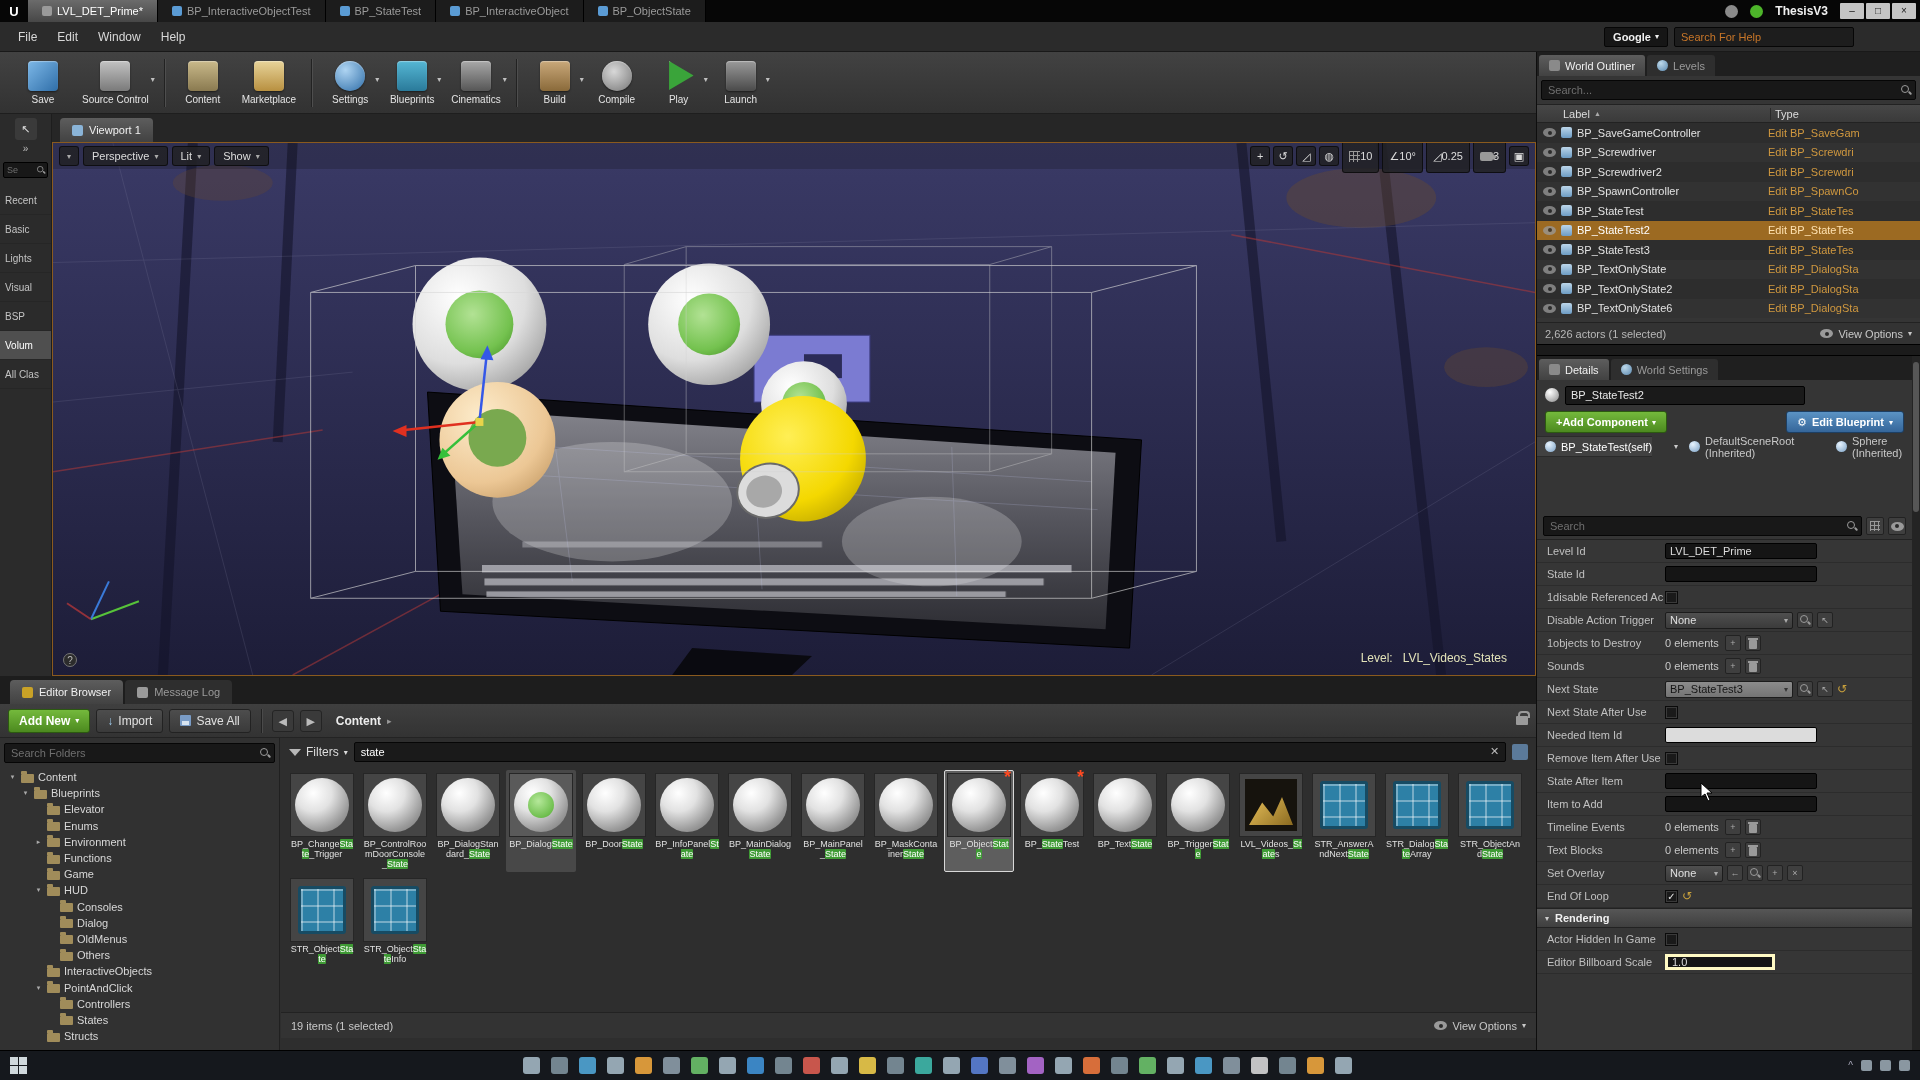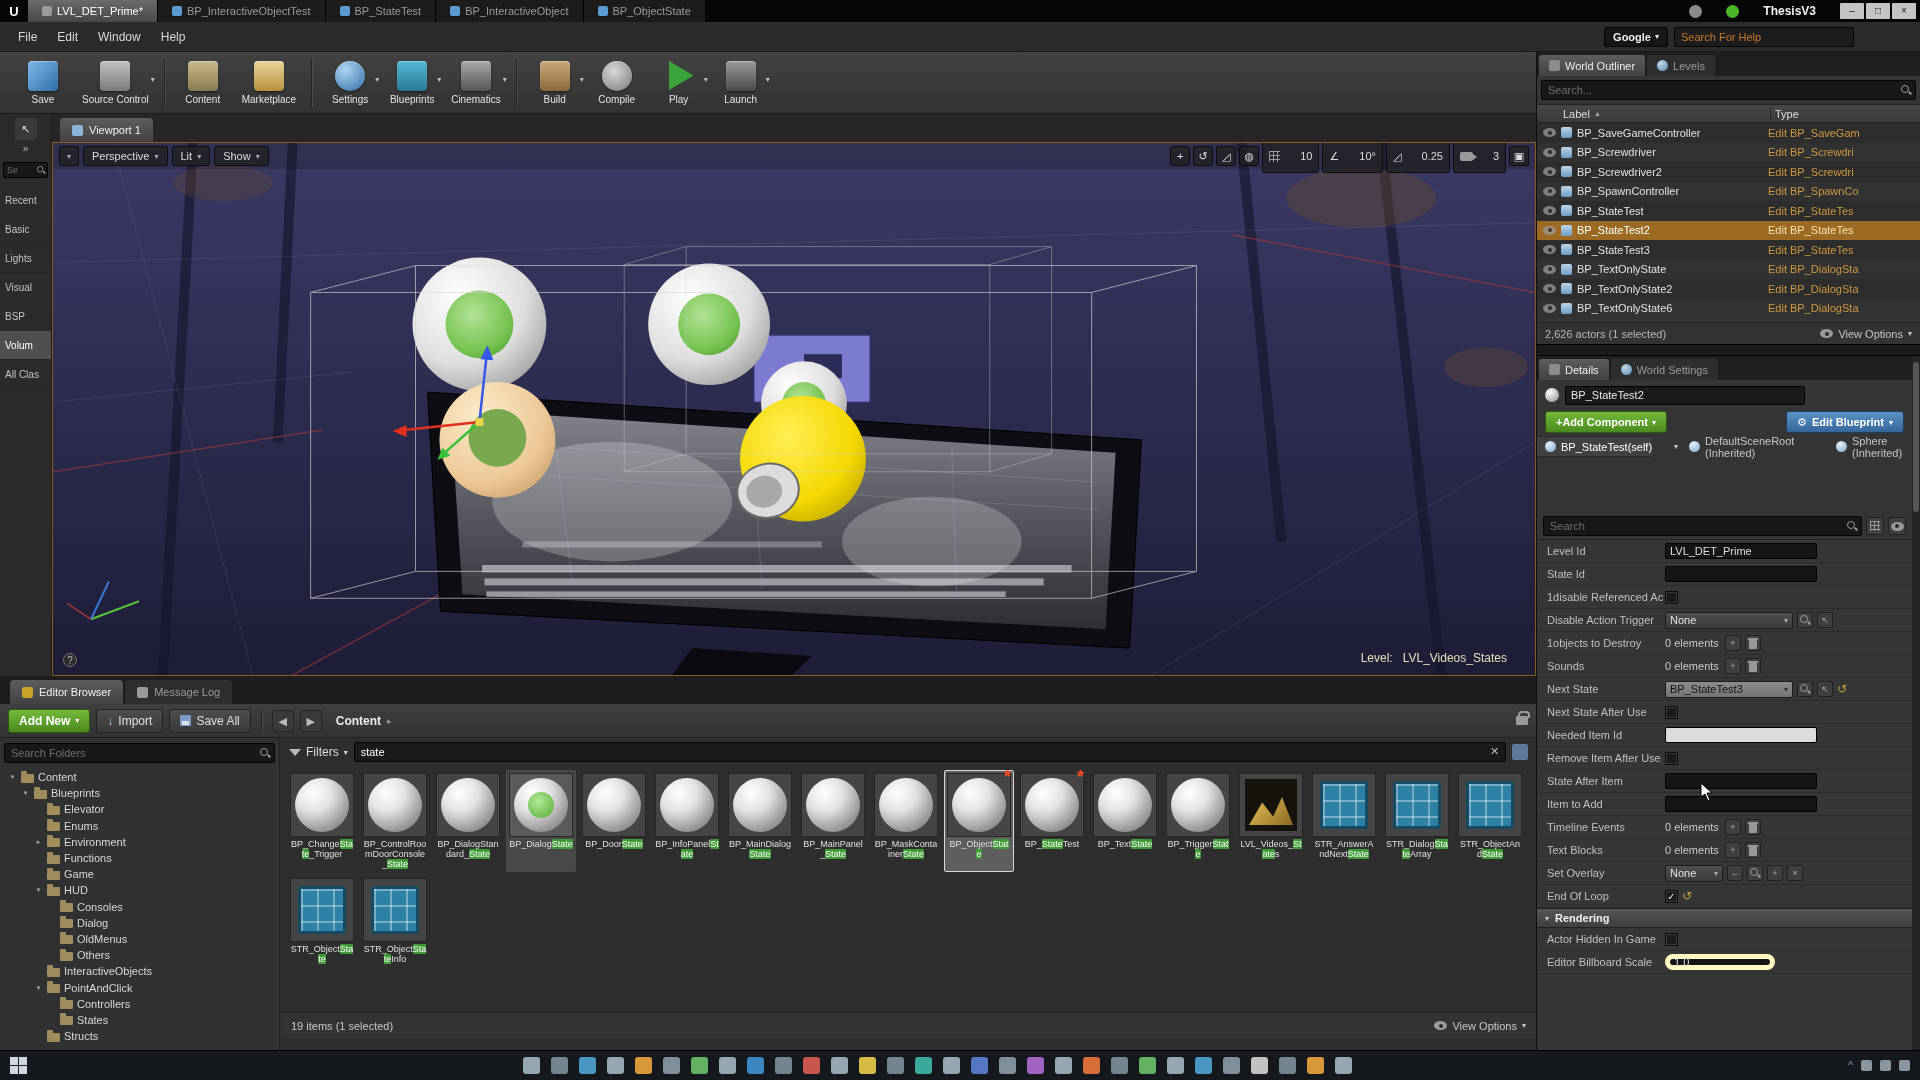--- a/index.html
+++ b/index.html
@@ -8,21 +8,21 @@
 input::placeholder{color:#6f6f6f}
 
 
 .titlebar{position:absolute;left:0;top:0;width:1920px;height:22px;background:#060606;display:flex;align-items:stretch}
 .ue-logo{width:28px;display:flex;align-items:center;justify-content:center;color:#fff;font-weight:bold;font-size:13px}
 .wtabs{display:flex;align-items:stretch}
 .wtab{display:flex;align-items:center;gap:5px;padding:0 14px;background:#1c1c1c;border-right:1px solid #000;color:#9a9a9a;font-size:11px;max-width:230px;white-space:nowrap}
 .wtab.active{background:linear-gradient(#6b6b6b,#474747);color:#fff}
 .wtab-ic{width:10px;height:10px;border-radius:2px;background:#5a9bd4;flex:none}
 .wtab-ic.lvl{background:#9a9a9a}
-.title-right{margin-left:auto;display:flex;align-items:center;gap:24px;padding-right:4px}
+.title-right{margin-left:auto;display:flex;align-items:center;gap:12px;padding-right:4px}
 .avatar{width:13px;height:13px;border-radius:50%;background:#8a8a8a}
 .avatar.green{background:#4db52a}
 .proj-name{color:#f0f0f0;font-weight:bold;font-size:12px}
 .winbtns{display:flex;gap:2px}
 .winbtn{width:24px;height:16px;background:#c4c4c4;color:#1a1a1a;font-size:10px;line-height:15px;text-align:center;border-radius:1px}
 
 
 .menubar{position:absolute;left:0;top:22px;width:1920px;height:30px;background:#2b2b2b;display:flex;align-items:center;padding:0 8px;gap:2px;border-bottom:1px solid #191919}
 .menu-item{padding:4px 10px;color:#d8d8d8;font-size:12px;border-radius:2px}
 .menubar-right{margin-left:auto;display:flex;align-items:center;gap:6px;padding-right:58px}
@@ -63,21 +63,21 @@
 .vp-tabstrip{position:absolute;left:52px;top:114px;width:1484px;height:28px;background:#262626;display:flex;align-items:flex-end;padding-left:8px}
 .vptab{height:24px;display:flex;align-items:center;gap:6px;background:linear-gradient(#5d5d5d,#424242);border-radius:4px 4px 0 0;padding:0 12px;color:#f0f0f0;font-size:11px}
 .vptab-ic{width:11px;height:11px;background:#8ab4d8;border-radius:2px}
 .viewport{position:absolute;left:52px;top:142px;width:1484px;height:534px;border:1px solid #8a5a1e;background:#202038;overflow:hidden}
 .scene{position:absolute;inset:0;width:100%;height:100%}
 .vp-toolbar{position:absolute;left:0;top:0;right:0;height:26px;display:flex;align-items:center;padding:2px 6px;gap:4px;background:rgba(18,18,24,.25);z-index:5}
 .vpbtn{height:20px;background:rgba(34,34,38,.88);border:1px solid rgba(0,0,0,.6);border-radius:3px;color:#dcdcdc;display:flex;align-items:center;gap:5px;padding:0 8px;font-size:11px}
 .vpbtn.sq{width:20px;justify-content:center;padding:0}
 .vp-chev{font-size:8px;color:#aaa}
 .vp-right{margin-left:auto;display:flex;align-items:center;gap:3px}
-.snap{display:flex;align-items:center;gap:20px;height:34px;background:rgba(34,34,38,.88);border:1px solid rgba(0,0,0,.6);border-radius:3px;padding:0 6px;color:#dcdcdc;font-size:11px}
+.snap{display:flex;align-items:center;gap:0;height:34px;background:rgba(34,34,38,.88);border:1px solid rgba(0,0,0,.6);border-radius:3px;padding:0 6px;color:#dcdcdc;font-size:11px}
 .ic-gridsnap{width:11px;height:11px;background-image:linear-gradient(#999 1px,transparent 1px),linear-gradient(90deg,#999 1px,transparent 1px);background-size:4px 4px}
 .ic-cam{position:relative;width:13px;height:9px;background:#999;border-radius:2px}
 .ic-cam::after{content:"";position:absolute;right:-4px;top:2px;border-left:4px solid #999;border-top:3px solid transparent;border-bottom:3px solid transparent}
 .vp-level{position:absolute;right:28px;bottom:10px;font-size:12px;color:#e2e2b8;display:flex;gap:10px;z-index:5}
 .vp-help{position:absolute;left:10px;bottom:8px;width:14px;height:14px;border-radius:50%;background:#2c2c2c;border:1px solid #777;color:#bbb;font-size:10px;text-align:center;line-height:13px;z-index:5}
 
 
 .mag{position:relative;width:12px;height:12px;flex:none;display:inline-block}
 .mag::before{content:"";position:absolute;left:1px;top:1px;width:6px;height:6px;border:1.5px solid #9a9a9a;border-radius:50%}
 .mag::after{content:"";position:absolute;left:8px;top:8px;width:4px;height:2px;background:#9a9a9a;transform:rotate(45deg);border-radius:1px}
@@ -152,21 +152,21 @@
 .pcombo.sm{flex-basis:58px}
 .pcombo .cval{flex:1;overflow:hidden;white-space:nowrap}
 .pcombo.hi{background:linear-gradient(#8c8c8c,#747474);color:#141414}
 .cchev{font-size:8px;color:#aaa}
 .pcombo.hi .cchev{color:#333}
 .pelem{font-size:11px;color:#c8c8c8;margin-right:2px}
 .picon{width:16px;height:16px;background:#3f3f3f;border:1px solid #222;border-radius:2px;display:flex;align-items:center;justify-content:center;color:#aaa;font-size:9px;flex:none}
 .preset{color:#c8a03c;font-size:12px}
 .psection{height:20px;background:linear-gradient(#565656,#3f3f3f);display:flex;align-items:center;gap:6px;padding:0 8px;color:#f0f0f0;font-weight:bold;font-size:11px;border-top:1px solid #222;border-bottom:1px solid #222}
 .psec-arrow{font-size:8px;color:#ccc}
-.pspin{flex:0 0 110px;height:16px;background:#151515;border:5px solid #fef9c3;border-radius:8px;color:#ddd;font-size:11px;padding:0 4px;display:flex;align-items:center}
+.pspin{flex:0 0 110px;height:16px;background:#151515;border:3px solid #fef9c3;border-radius:0;color:#ddd;font-size:11px;padding:0 4px;display:flex;align-items:center}
 .rp-scroll{position:absolute;right:0;top:304px;width:8px;bottom:0;background:#242424}
 .rp-scroll .thumbv{position:absolute;top:6px;left:1px;width:6px;height:150px;background:#565656;border-radius:3px}
 
 
 .cb-tabstrip{position:absolute;left:0;top:676px;width:1536px;height:28px;background:#1d1d1d;display:flex;align-items:flex-end;padding-left:10px;gap:2px}
 .cbtab{display:flex;align-items:center;gap:6px;height:24px;padding:0 12px;background:#2e2e2e;color:#9a9a9a;border-radius:4px 4px 0 0;font-size:11px}
 .cbtab.active{background:linear-gradient(#5d5d5d,#424242);color:#f0f0f0}
 .cbtab-ic{width:11px;height:11px;border-radius:2px;background:#9a9a9a;flex:none}
 .cbtab-ic.folder{background:#c9a227}
 .contentbrowser{position:absolute;left:0;top:704px;width:1536px;height:346px;background:#2e2e2e}

